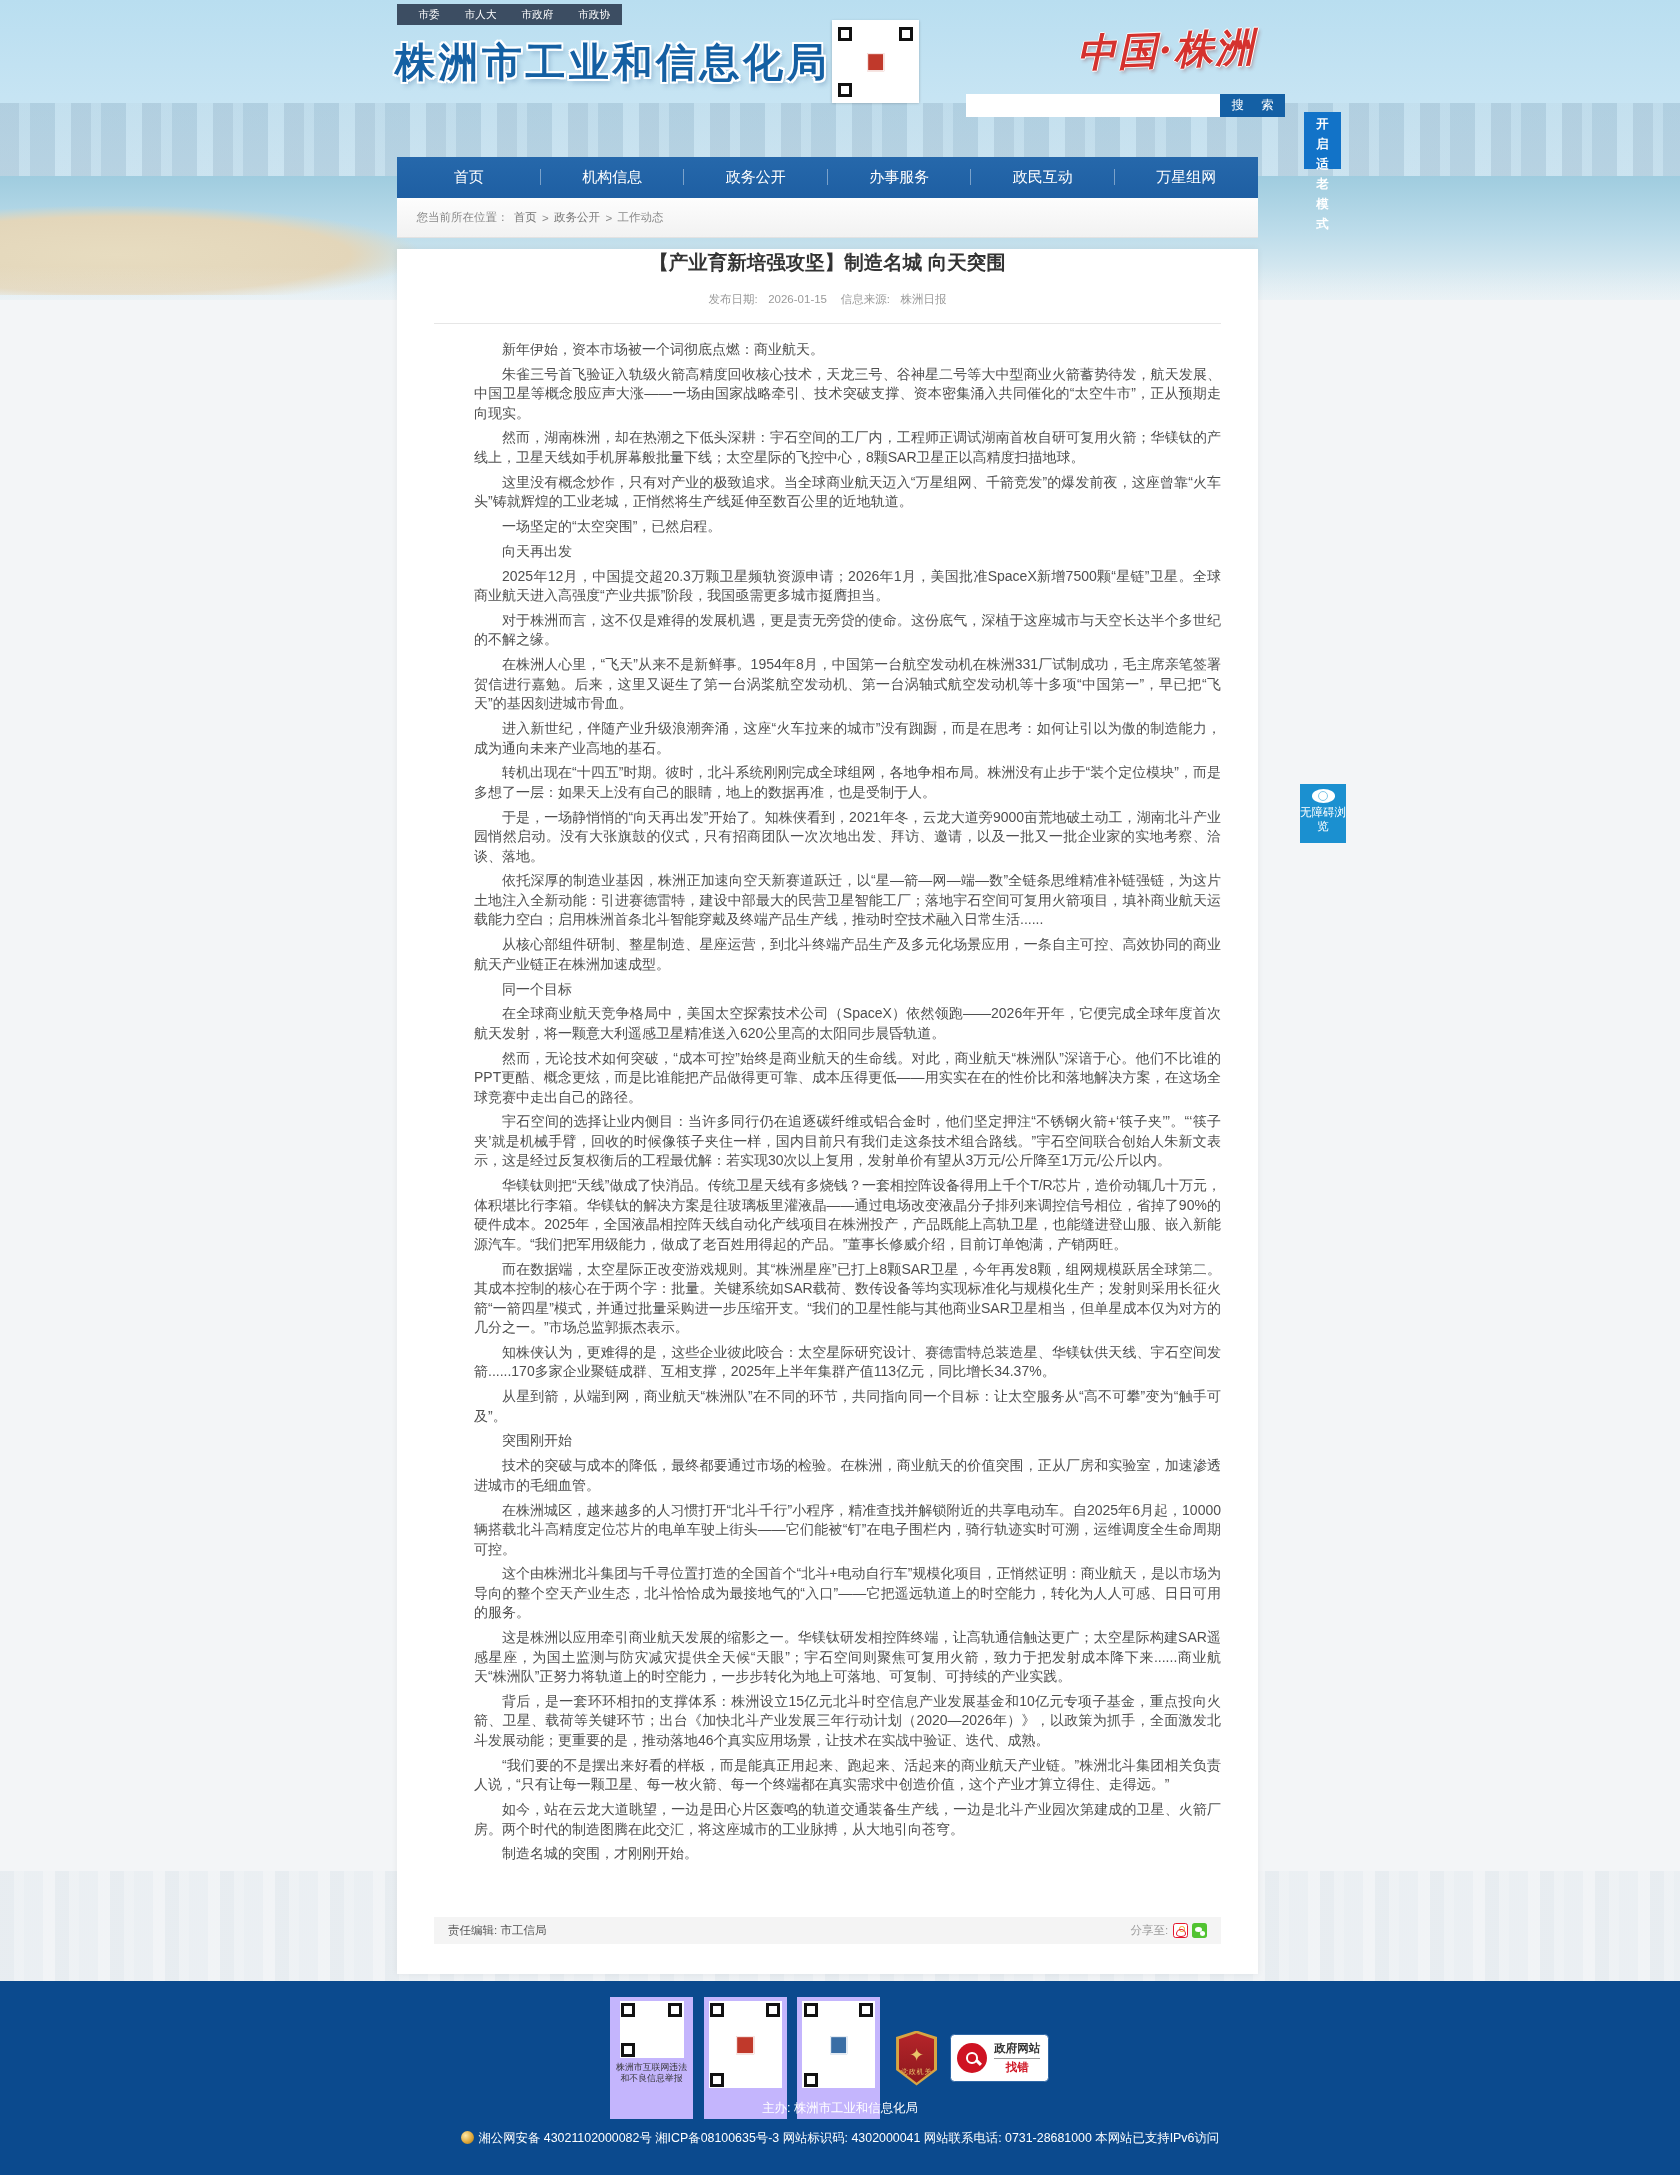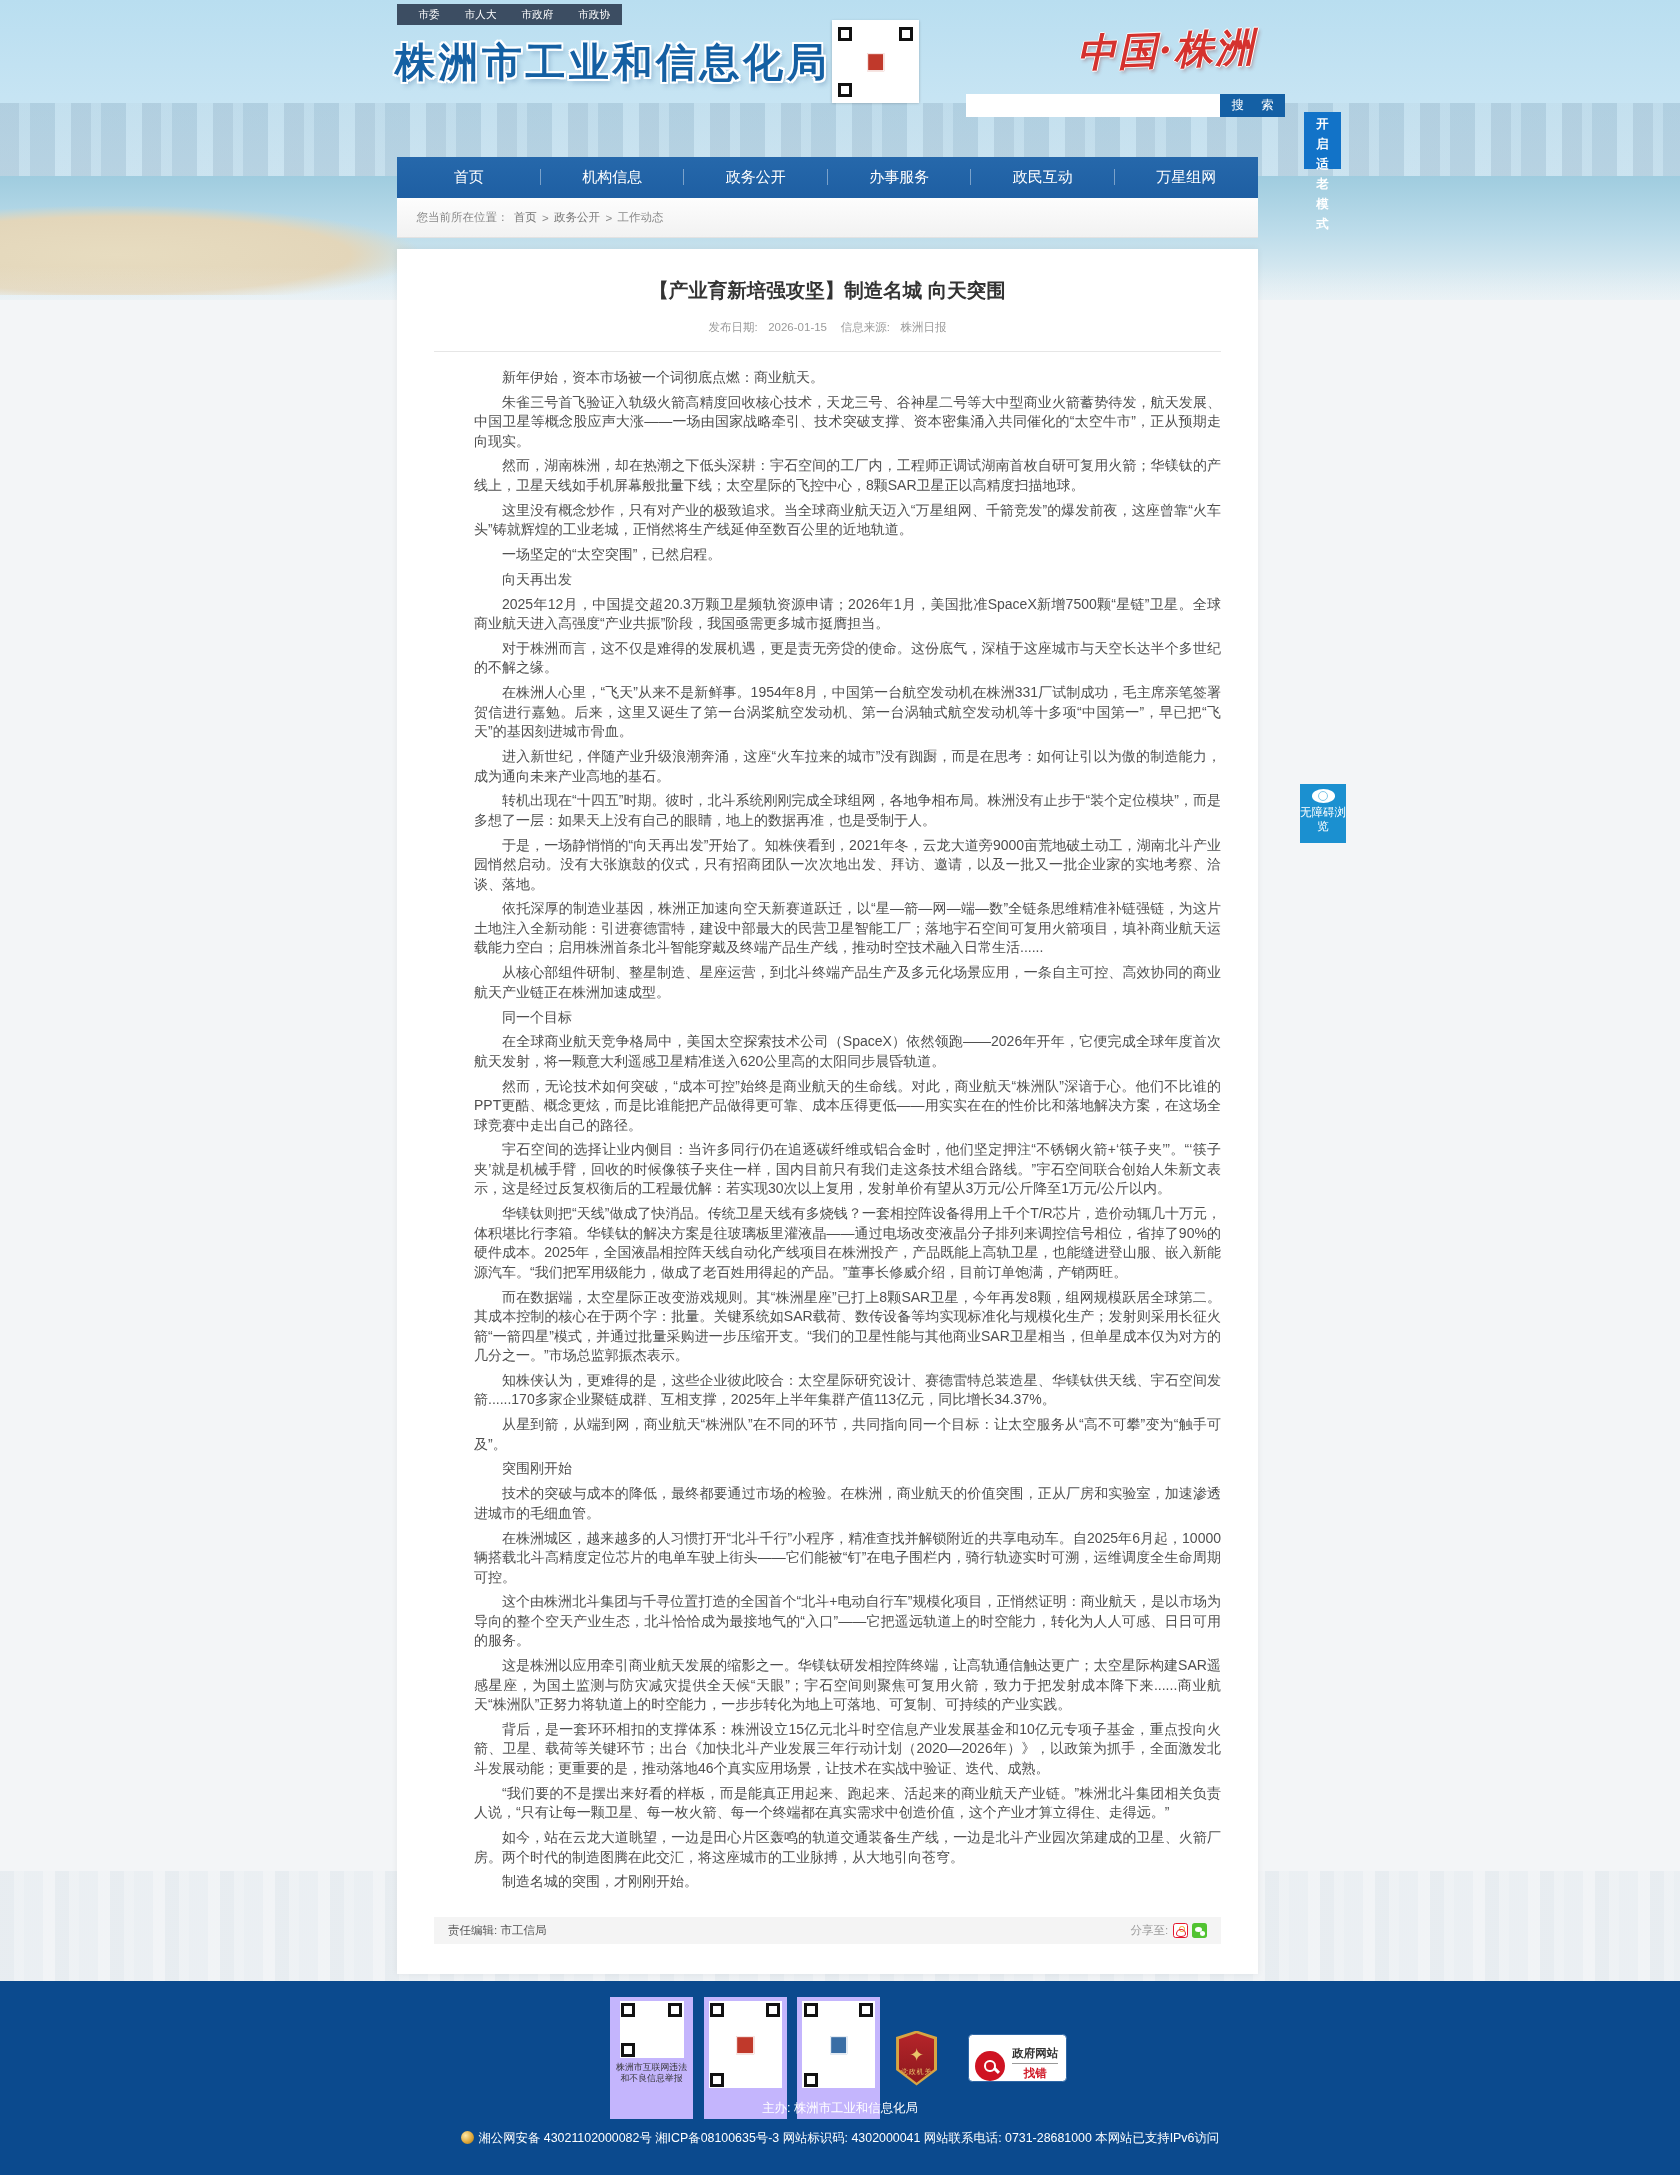--- a/index.html
+++ b/index.html
@@ -72,21 +72,21 @@
 
   
   .crumbbar { position:absolute; left:397px; top:198px; width:861px; height:40px;
     background:linear-gradient(180deg,#fdfdfd 0%,#f2f2f2 100%); border-bottom:0.9px solid #e2e2e2;
     display:flex; align-items:center; padding:0 19.5px; font-size:11.5px; color:#8a8a8a; gap:5.3px; }
   .crumbbar a { color:#777; text-decoration:none; }
 
   
   .article { position:absolute; left:397px; top:249px; width:861px; height:1725px;
     background:#fff; box-shadow:0 0 7px rgba(0,0,0,.06); }
-  .art-title { margin-top:28px; text-align:center; font-size:19.5px; font-weight:bold; color:#333; }
+  .art-title { text-align:center; font-size:19.5px; font-weight:bold; color:#333; }
   .art-meta { margin-top:16px; text-align:center; font-size:11.5px; color:#9a9a9a; }
   .art-meta span { margin:0 5.3px;text-align:right; }
   .art-divider { margin:16px 37px 0 37px; border-top:0.9px solid #e6e6e6; }
   .art-body { padding:10.6px 37px 0 37px;margin-left:40px; }
   .art-body p { font-size:14px; color:#4f4f4f; line-height:19.5px; margin:5.3px 0;
     text-align:justify; text-indent:2em; }
 
   .editor-bar { position:absolute; left:37px; right:37px; bottom:30px; height:26.6px;
     background:#f4f4f4; display:flex; align-items:center; padding:0 14px; }
   .editor-bar .left { font-size:11.5px; color:#555; }
@@ -127,21 +127,21 @@
   .shield-wrap { width:41px; height:55px; position:relative; margin-left:5.3px; }
   .shield-outer { position:absolute; inset:0;
     clip-path:polygon(50% 0,100% 12%,100% 72%,50% 100%,0 72%,0 12%); background:#d8a542; }
   .shield-inner { position:absolute; inset:2.7px;
     clip-path:polygon(50% 0,100% 12%,100% 72%,50% 100%,0 72%,0 12%);
     background:linear-gradient(180deg,#b5252a 0%,#8e181d 100%);
     display:flex; flex-direction:column; align-items:center; justify-content:flex-end; }
   .shield-sym { color:#e9c56a; font-size:17.7px; line-height:17.7px; margin-bottom:1.8px; }
   .shield-txt { color:#e9c56a; font-size:7px; letter-spacing:0.9px; margin-bottom:6.2px; white-space:nowrap; }
   .findbox { width:99px; height:48px; background:#fff; border:1.8px solid #2d66a5; border-radius:4.4px;
-    margin-left:20px; display:flex; align-items:flex-end; padding:0 6.2px; gap:6.2px; }
+    margin-left:2px; display:flex; align-items:center; padding:0 6.2px; gap:6.2px; }
   .findbox .circle { width:30px; height:30px; border-radius:50%; background:#cf1322; flex:none;
     display:flex; align-items:center; justify-content:center; position:relative; }
   .findbox .mag { width:11.5px; height:11.5px; border:2.7px solid #fff; border-radius:50%; position:relative; }
   .findbox .mag::after { content:""; position:absolute; right:-4.4px; bottom:-4.4px; width:2.7px; height:7px;
     background:#fff; transform:rotate(-45deg); }
   .findbox .txt { display:flex; flex-direction:column; align-items:center; flex:1; }
   .findbox .t1 { font-size:11.5px; color:#333; font-weight:bold; padding-bottom:1.8px;
     border-bottom:0.9px solid #999; white-space:nowrap; }
   .findbox .t2 { font-size:11.5px; color:#cf1322; font-weight:bold; margin-top:1.8px; }
   .f-org { position:absolute; left:0; width:1680px; top:119px; text-align:center;

